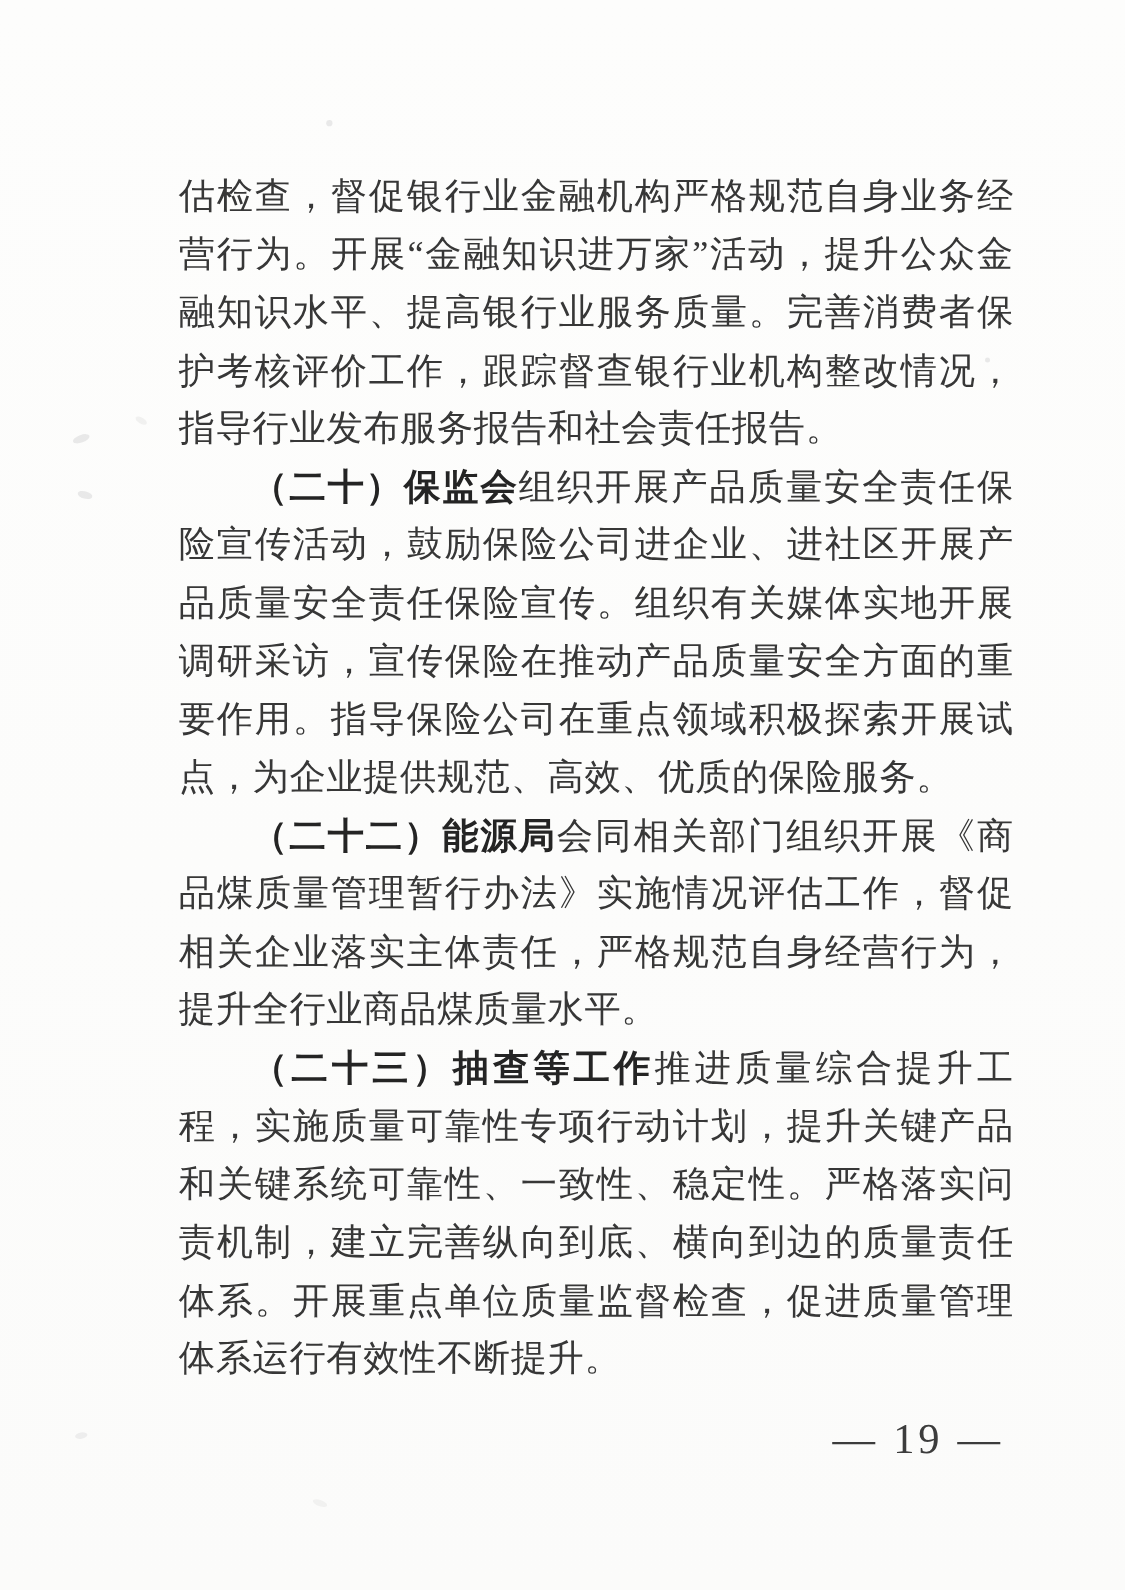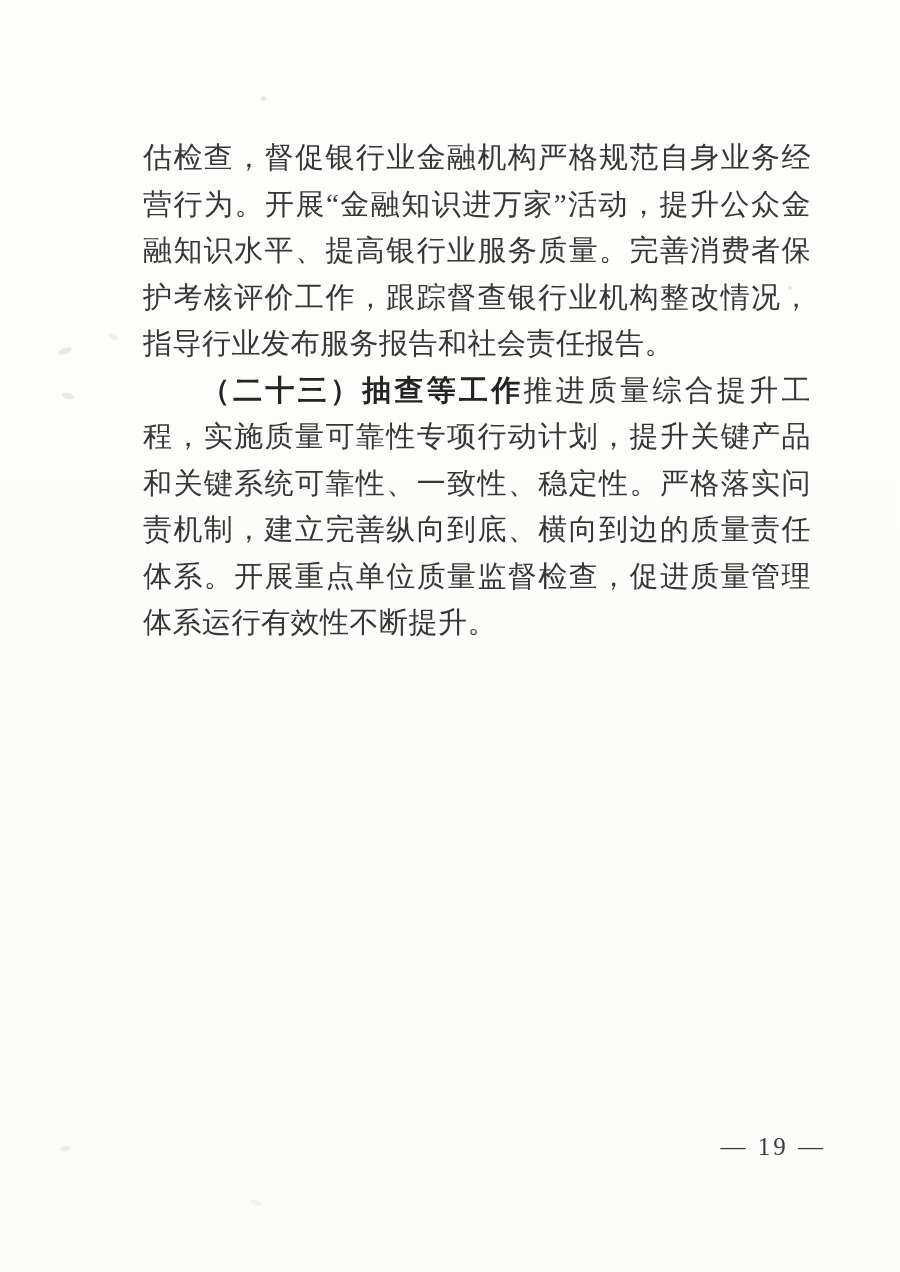--- a/index.html
+++ b/index.html
@@ -34,24 +34,24 @@
   .text-block p.indent {
     text-indent: 2em;
   }
   .agency-bold {
     font-weight: 700;
     color: #242424;
   }
   .footer {
     position: absolute;
     top: 1133px;
-    left: 158px;
+    left: 135px;
     width: 668px;
     text-align: right;
-    font-size: 25px;
+    font-size: 34px;
     color: #3c3c3c;
     letter-spacing: 3px;
     font-family: "Liberation Serif", serif;
   }
   
   .speck {
     position: absolute;
     background: rgba(90, 90, 100, 0.12);
     border-radius: 50%;
   }
@@ -65,22 +65,24 @@
 </style>
 </head>
 <body>
 
 <div class="page">
 
   <div class="text-block">
 
     <p><span>估检查，督促银行业金融机构严格规范自身业务经营行为。开展“金融知识进万家”活动，提升公众金融知识水平、提高银行业服务质量。完善消费者保护考核评价工作，跟踪督查银行业机构整改情况，指导行业发布服务报告和社会责任报告。</span></p>
 
+    <p class="indent"><span class="agency-bold">（二十）保监会</span><span>组织开展产品质量安全责任保险宣传活动，鼓励保险公司进企业、进社区开展产品质量安全责任保险宣传。组织有关媒体实地开展调研采访，宣传保险在推动产品质量安全方面的重要作用。指导保险公司在重点领域积极探索开展试点，为企业提供规范、高效、优质的保险服务。</span></p>
 
 
+    <p class="indent"><span class="agency-bold">（二十二）能源局</span><span>会同相关部门组织开展《商品煤质量管理暂行办法》实施情况评估工作，督促相关企业落实主体责任，严格规范自身经营行为，提升全行业商品煤质量水平。</span></p>
 
     <p class="indent"><span class="agency-bold">（二十三）抽查等工作</span><span>推进质量综合提升工程，实施质量可靠性专项行动计划，提升关键产品和关键系统可靠性、一致性、稳定性。严格落实问责机制，建立完善纵向到底、横向到边的质量责任体系。开展重点单位质量监督检查，促进质量管理体系运行有效性不断提升。</span></p>
 
   </div>
 
   <div class="footer">— 19 —</div>
 
   <div class="speck s1"></div>
   <div class="speck s2"></div>
   <div class="speck s3"></div>

